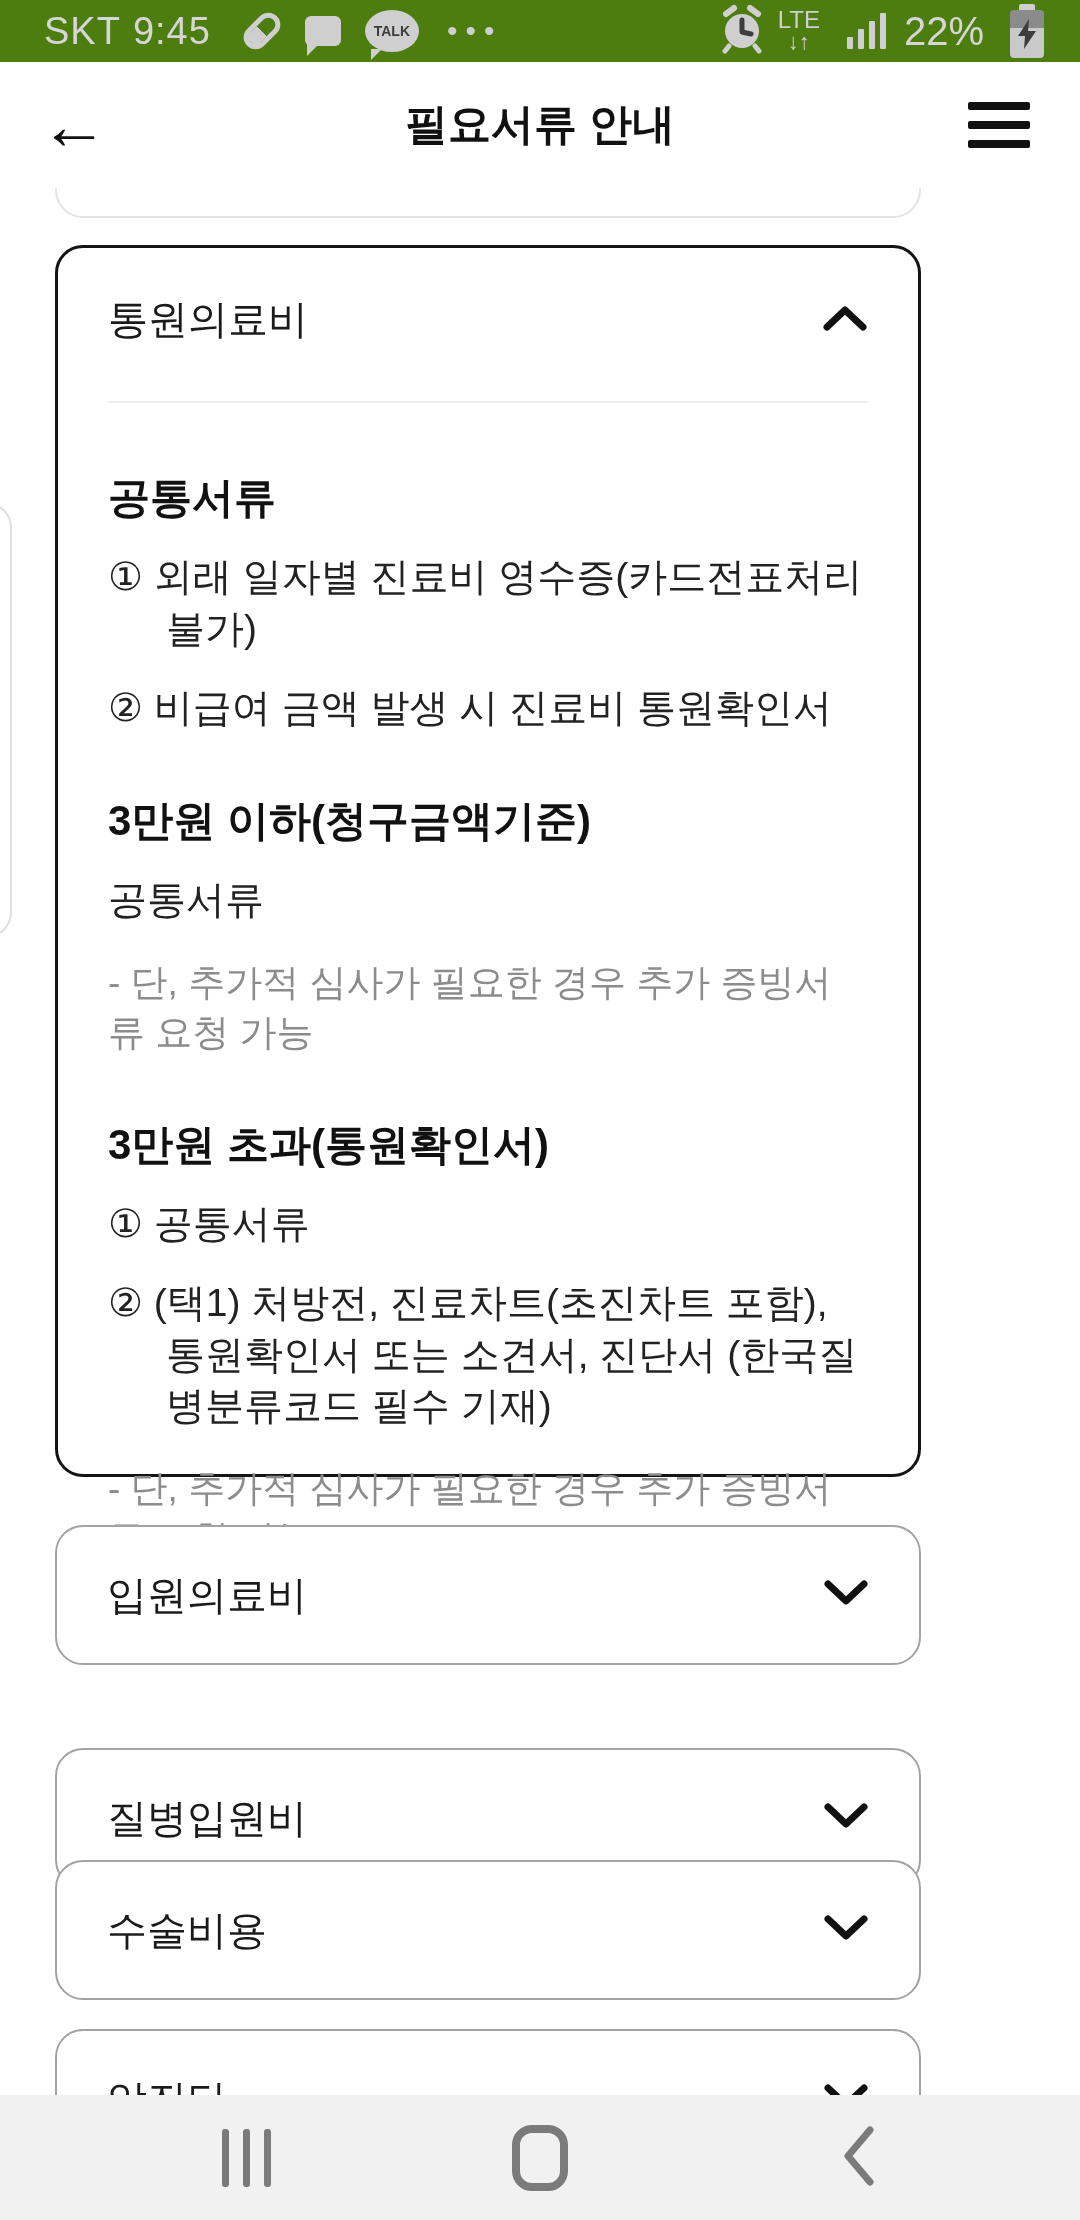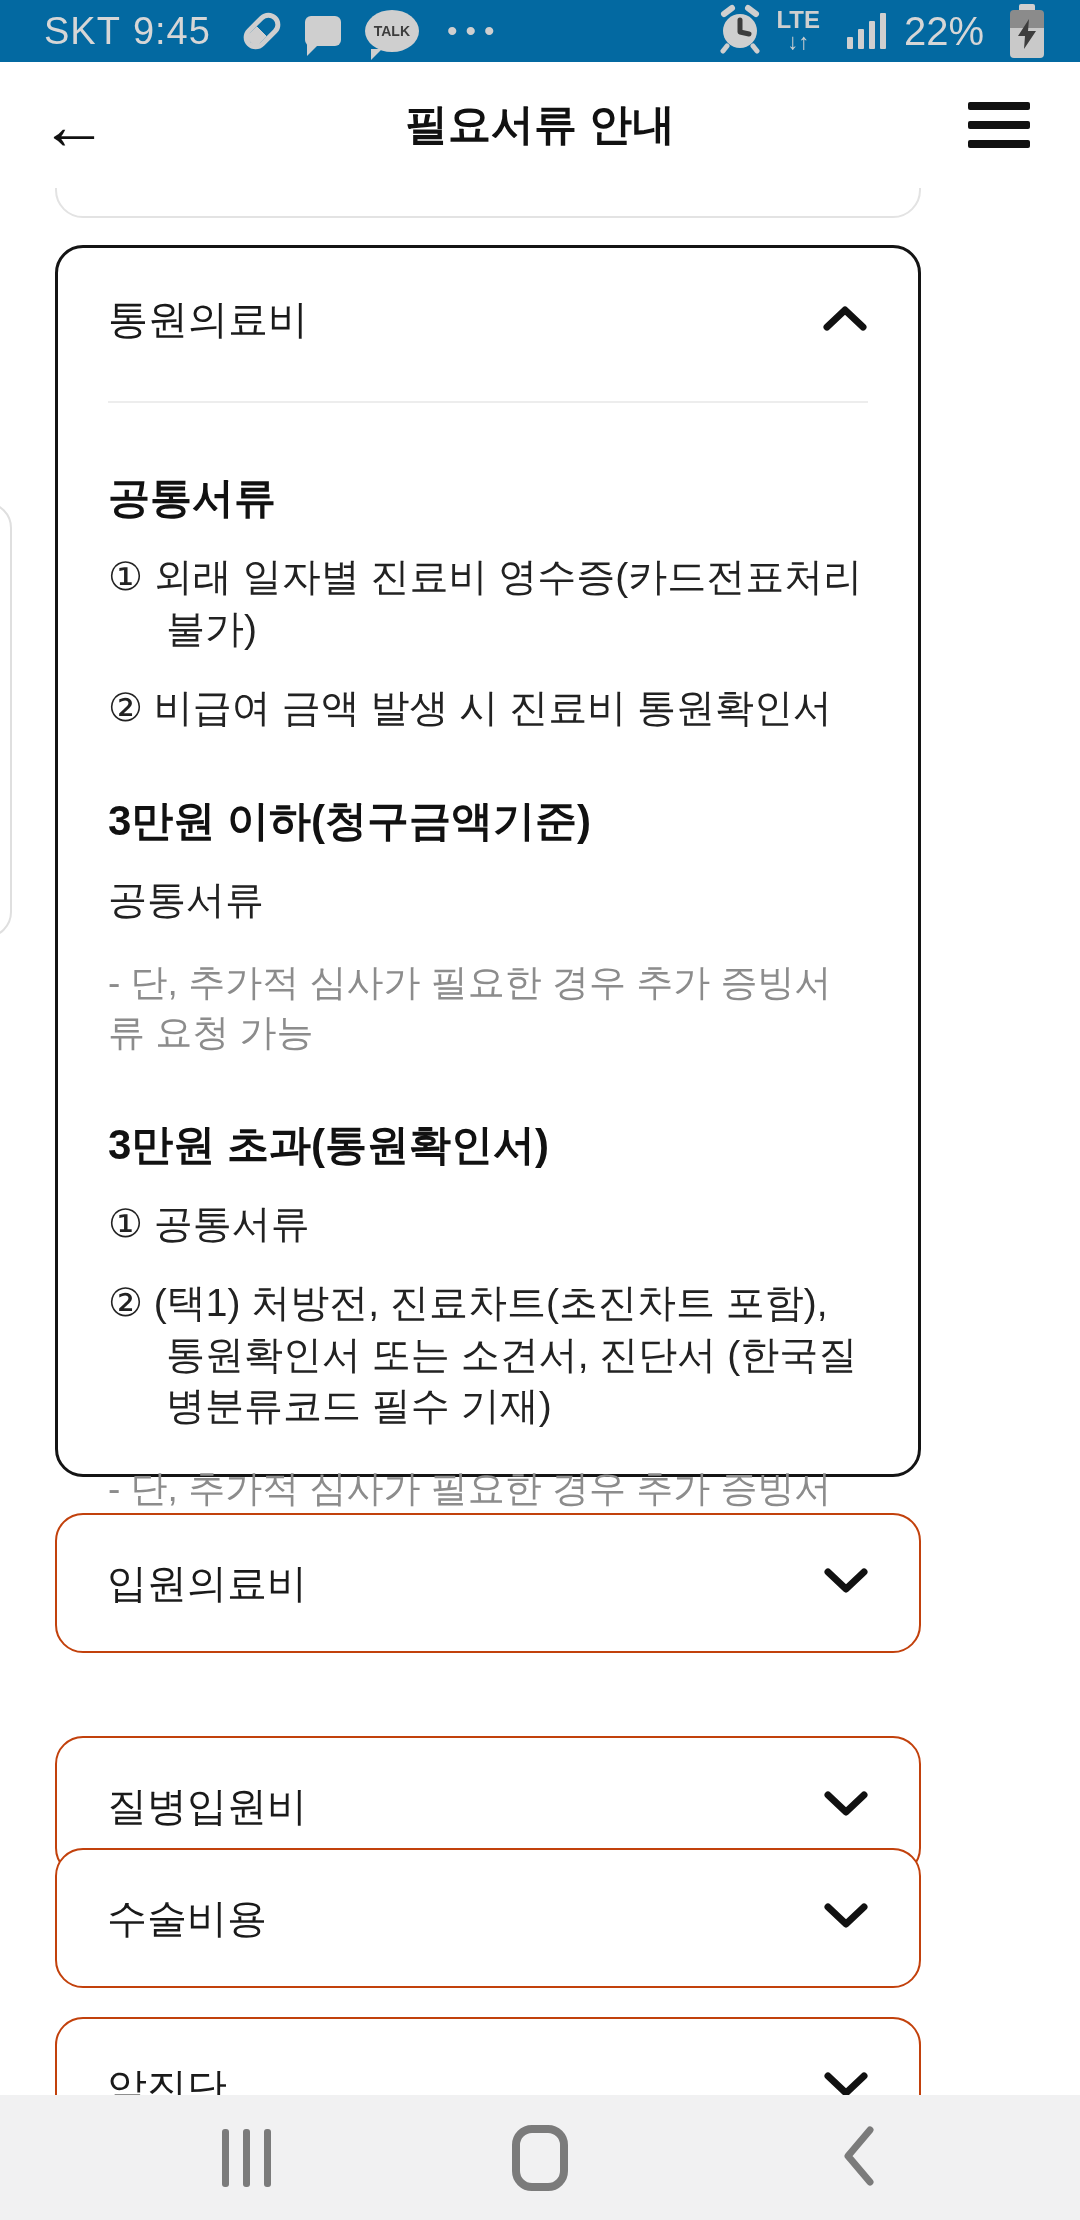--- a/index.html
+++ b/index.html
@@ -1,39 +1,39 @@
 <!DOCTYPE html>
 <html><head>
 <meta charset="utf-8">
 <style>
   * { margin:0; padding:0; box-sizing:border-box; }
   html,body { background:#777; }
   body { font-family:"Liberation Sans","DejaVu Sans",sans-serif; }
   .phone { position:relative; width:1080px; height:2220px; background:#ffffff; overflow:hidden; margin:0 auto; }
 
   
-  .status-bar { position:absolute; top:0; left:0; width:100%; height:62px; background:#0369a1;
+  .status-bar { position:absolute; top:0; left:0; width:100%; height:62px; background:#4d7c0f;
     display:flex; align-items:center; justify-content:space-between; padding:0 36px 0 44px; }
   .sb-left, .sb-right { display:flex; align-items:center; }
   .sb-carrier, .sb-time { font-size:38px; color:#d6d6d6; letter-spacing:1px; }
   .sb-time { margin-left:12px; }
   .sb-pill-wrap { width:46px; height:46px; margin-left:28px; display:flex; align-items:center; justify-content:center; }
   .sb-pill { width:24px; height:42px; border:5px solid #cfcfcf; border-radius:12px;
     background:linear-gradient(to top,#cfcfcf 50%,rgba(0,0,0,0) 50%); transform:rotate(45deg); }
   .sb-bubble { position:relative; width:36px; height:30px; background:#cfcfcf; border-radius:6px; margin-left:20px; }
   .sb-bubble::after { content:""; position:absolute; left:2px; bottom:-10px;
     border-top:12px solid #cfcfcf; border-right:12px solid rgba(0,0,0,0); }
   .sb-talk { position:relative; width:54px; height:42px; background:#cfcfcf; border-radius:50%;
     margin-left:24px; display:flex; align-items:center; justify-content:center;
     font-size:14px; font-weight:700; color:#3d3d3d; letter-spacing:0; }
   .sb-talk::after { content:""; position:absolute; left:6px; bottom:-8px;
     border-top:11px solid #cfcfcf; border-right:11px solid rgba(0,0,0,0); }
   .sb-dots { margin-left:28px; color:#cfcfcf; font-size:30px; letter-spacing:8px; }
   .sb-lte { display:flex; flex-direction:column; align-items:center; line-height:0.95; margin:0 12px; }
-  .sb-lte .lte-txt { font-size:24px; font-weight:700; color:#cfcfcf; }
+  .sb-lte .lte-txt { font-size:24px; font-weight:400; color:#cfcfcf; }
   .sb-lte .lte-arrows { font-size:22px; color:#cfcfcf; }
   .sb-signal { display:flex; align-items:flex-end; margin:0 10px; }
   .sb-signal i { display:block; width:6px; background:#cfcfcf; border-radius:1px; margin-left:5px; }
   .sb-signal i:nth-child(1){height:12px;} .sb-signal i:nth-child(2){height:20px;}
   .sb-signal i:nth-child(3){height:28px;} .sb-signal i:nth-child(4){height:36px;}
   .sb-batt-pct { font-size:40px; color:#d6d6d6; margin:0 26px 0 8px; }
   .sb-battery { display:flex; flex-direction:column; align-items:center; }
   .sb-battery .cap { width:16px; height:6px; background:#cfcfcf; border-radius:2px 2px 0 0; }
   .sb-battery .bodyb { position:relative; width:34px; height:48px; border-radius:4px;
     background:linear-gradient(to top,#c9c9c9 62%,#8b8b8b 62%); display:flex; align-items:center; justify-content:center; }
@@ -57,22 +57,22 @@
   .card-expanded { top:57px; height:1232px; border:3px solid #141414; padding:44px 50px 40px 50px; }
   .acc-title-row { display:flex; align-items:center; justify-content:space-between; cursor:pointer; }
   .acc-title { font-size:40px; color:#1a1a1a; }
   .chev { width:46px; height:28px; flex:0 0 auto; }
   .divider { height:2px; background:#ededed; margin-top:54px; }
   .sec-heading { font-size:42px; font-weight:700; color:#111; margin-top:62px; line-height:1.2; }
   .sec-heading.first { margin-top:70px; }
   .doc-item { font-size:39px; color:#222; margin-top:28px; line-height:1.32; padding-left:58px; text-indent:-58px; }
   .doc-note { font-size:37px; color:#8c8c8c; margin-top:32px; line-height:1.35; }
 
-  .card-collapsed { height:140px; border:2px solid #c2410c; display:flex; align-items:center;
-    justify-content:space-between; padding:0 50px; cursor:pointer; }
+  .card-collapsed { height:140px; border:2px solid #a3a3a3; display:flex; align-items:center;
+    justify-content:space-between; padding:0 50px; cursor:pointer;margin-top:12px; }
   .card-collapsed .acc-title { font-size:40px; }
   .cc1 { top:1325px; } .cc2 { top:1548px; } .cc3 { top:1660px; } .cc4 { top:1829px; }
 
   
   .nav-bar { position:absolute; bottom:0; left:0; width:100%; height:125px; background:#f1f1f2; }
   .nav-btn { position:absolute; top:0; width:120px; height:125px; display:flex; align-items:center; justify-content:center; cursor:pointer; }
   .nav-recents { left:186px; } .nav-home { left:480px; } .nav-back { left:798px; }
   .recents-icon { display:flex; }
   .recents-icon i { display:block; width:7px; height:58px; background:#7b7b7b; border-radius:3px; margin:0 7px; }
   .home-icon { width:56px; height:66px; border:8px solid #7b7b7b; border-radius:20px; }

